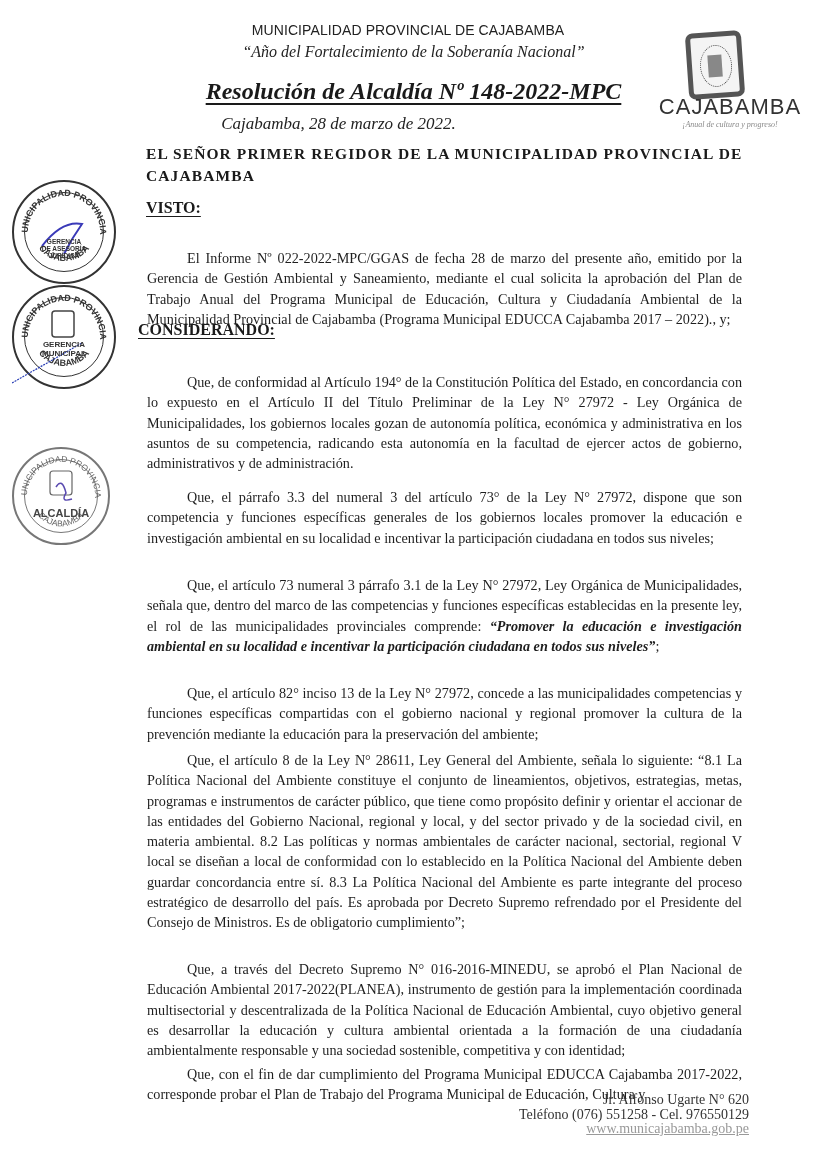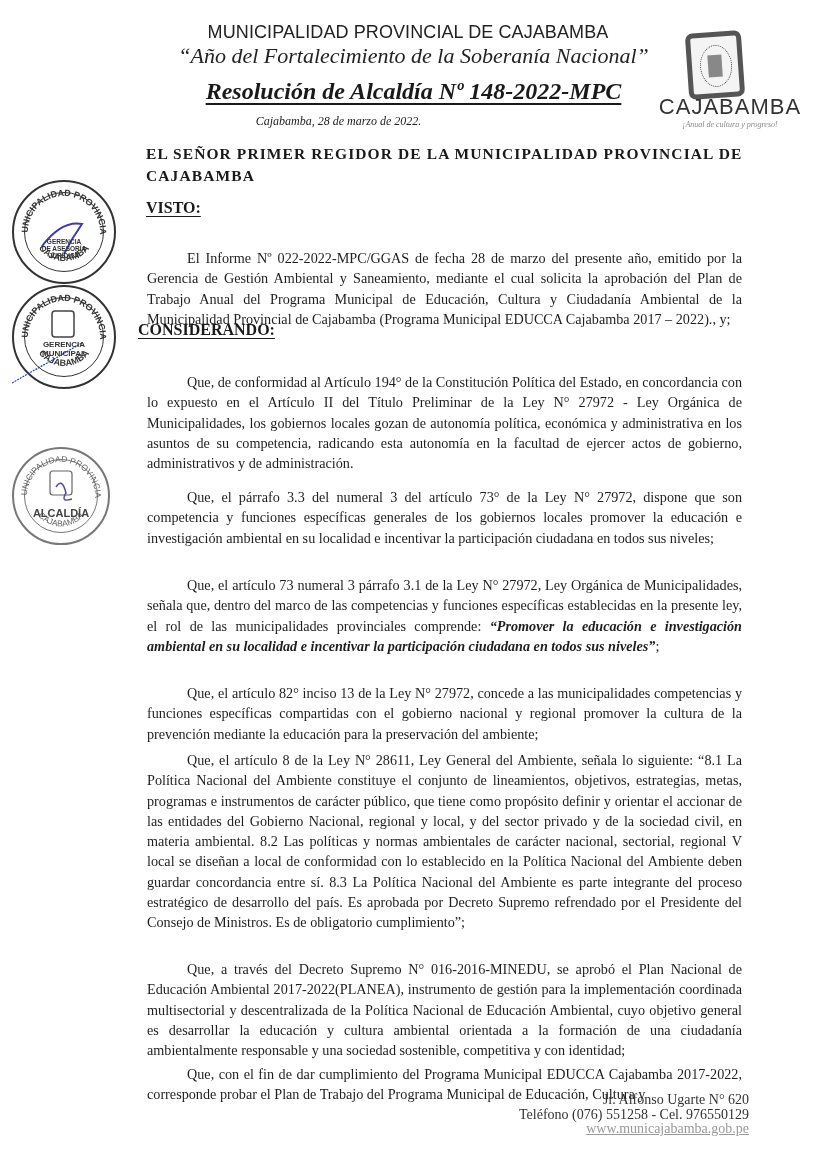--- a/index.html
+++ b/index.html
@@ -1,22 +1,22 @@
 <!DOCTYPE html>
 <html><head>
 <meta charset="utf-8">
 <style>
   html, body { margin:0; padding:0; background:#ffffff; }
   body { width:827px; height:1169px; position:relative; overflow:hidden; color:#1a1a1a; font-family:"Liberation Serif", serif; }
   .abs { position:absolute; }
-  .hdr-muni { left:0; width:816px; top:22px; text-align:center; font-family:"Liberation Sans", sans-serif; font-size:18px; letter-spacing:0.1px; color:#222; }
-  .hdr-year { left:0; width:827px; top:43px; text-align:center; font-family:"Liberation Serif", serif; font-style:italic; font-size:22px; color:#222; }
+  .hdr-muni { left:0; width:816px; top:22px; text-align:center; font-family:"Liberation Sans", sans-serif; font-size:14px; letter-spacing:0.1px; color:#222; }
+  .hdr-year { left:0; width:827px; top:43px; text-align:center; font-family:"Liberation Serif", serif; font-style:italic; font-size:16px; color:#222; }
   .hdr-res { left:0; width:827px; top:78px; text-align:center; font-family:"Liberation Serif", serif; font-style:italic; font-weight:bold; font-size:24px; color:#1a1a1a; }
   .hdr-res span { text-decoration:underline; text-underline-offset:4px; }
-  .hdr-date { left:0; width:677px; top:114px; text-align:center; font-style:italic; font-size:12px; color:#222; }
+  .hdr-date { left:0; width:677px; top:114px; text-align:center; font-style:italic; font-size:17px; color:#222; }
 
   .logo { left:655px; top:28px; width:150px; height:110px; }
   .logo-mark { position:absolute; left:32px; top:4px; width:46px; height:56px; border:5px solid #555; border-radius:7px; transform:rotate(-4deg); background:#f4f4f4; }
   .logo-mark .inner { position:absolute; left:8px; top:8px; width:30px; height:40px; border:1px dotted #444; border-radius:50%; }
   .logo-mark .tower { position:absolute; left:16px; top:18px; width:14px; height:22px; background:#888; }
   .logo-text { position:absolute; left:0; top:66px; width:150px; text-align:center; font-family:"Liberation Sans", sans-serif; font-size:22px; letter-spacing:1px; color:#333; }
   .logo-tag { position:absolute; left:0; top:92px; width:150px; text-align:center; font-family:"Liberation Serif", serif; font-style:italic; font-size:8px; color:#888; }
 
   .title { left:146px; top:143px; width:600px; font-weight:bold; font-size:15.5px; letter-spacing:1.1px; line-height:22px; }
   .section { font-weight:bold; font-size:16px; text-decoration:underline; text-underline-offset:3px; }

